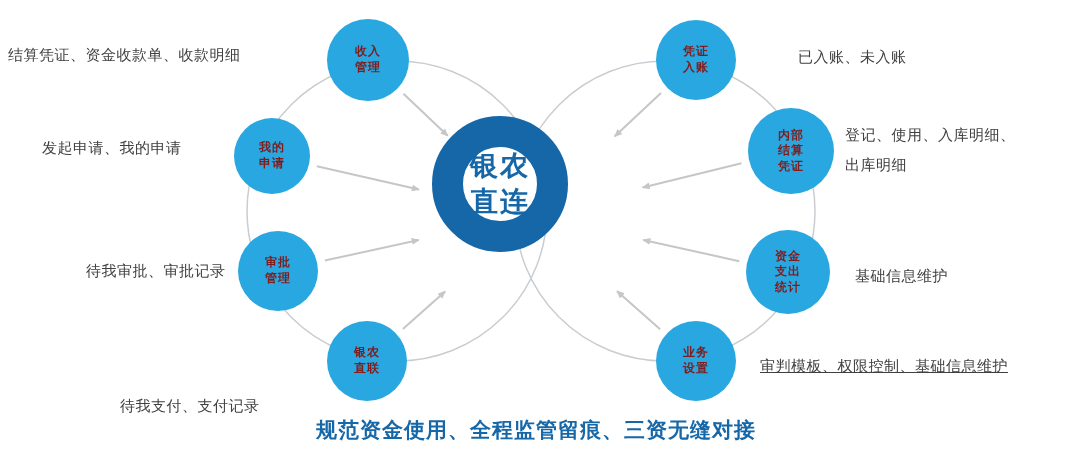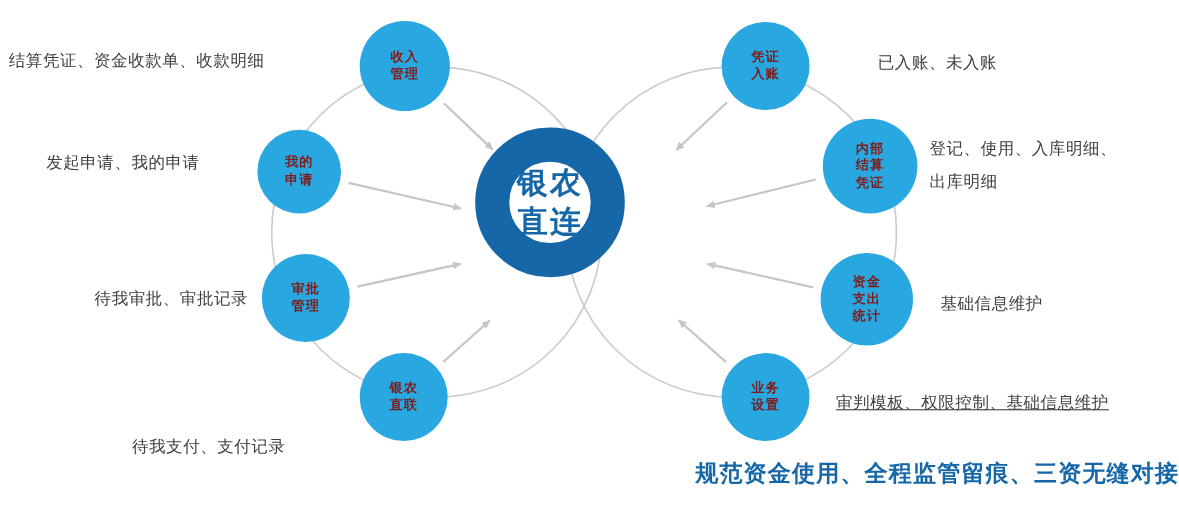--- a/index.html
+++ b/index.html
@@ -67,21 +67,21 @@
     line-height: 1.3;
     text-align: center;
     white-space: pre-line;
     letter-spacing: 2px;
   }
   .tagline {
     position: absolute;
     left: 0;
     top: 417px;
     width: 100%;
-    text-align: right;
+    text-align: center;
     color: var(--ring);
     font-size: 21px;
     font-weight: bold;
     letter-spacing: 1px;
     line-height: 1.3;
   }
 </style>
 </head>
 <body>
 

